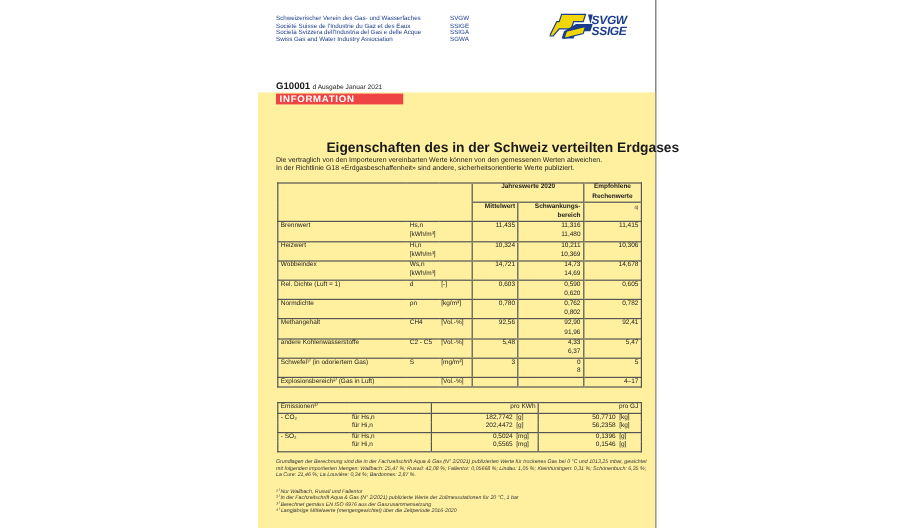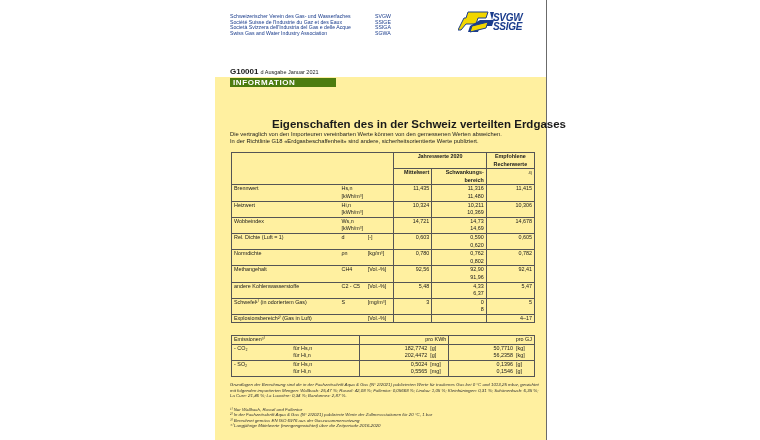--- a/index.html
+++ b/index.html
@@ -9,21 +9,21 @@
   .vline { position:absolute; left:546px; top:0; width:1px; height:440px; background:#6b6b6b; }
   .org { position:absolute; left:230px; top:14px; font-size:5.2px; line-height:5.6px; color:#1a3c8c; }
   .org .row { display:flex; }
   .org .name { width:145px; }
   .logo { position:absolute; left:458px; top:8px; width:80px; height:32px; }
   .logo-text { position:absolute; left:493px; top:13px; font-weight:bold; font-style:italic; color:#1a3c8c;
                font-size:10px; line-height:9px; letter-spacing:-0.3px; }
   .docid { position:absolute; left:230px; top:67px; font-size:8px; font-weight:bold; }
   .docid .small { font-size:5.5px; font-weight:normal; margin-left:2px; }
   .yellow { position:absolute; left:215px; top:77px; width:331px; height:363px; background:#fff0a0; }
-  .infobar { position:absolute; left:230px; top:78px; width:106px; height:9px; background:#4d7c0f;
+  .infobar { position:absolute; left:230px; top:78px; width:106px; height:9px; background:#ef4444;
              color:#fff; font-weight:bold; font-size:8px; line-height:9px; letter-spacing:0.6px; padding-left:3px; box-sizing:border-box;}
   .title { position:absolute; left:230px; top:118px; font-size:11.5px; font-weight:bold;padding-left:42px; }
   .subtitle { position:absolute; left:230px; top:131px; font-size:5.8px; line-height:7.4px; width:310px; }
   table { border-collapse:collapse; font-size:5.4px; }
   .main { position:absolute; left:231px; top:152px; width:304px; }
   .main td, .emi td { padding:0 2px; vertical-align:top; line-height:7.6px; }
   .bL { border-left:1px solid #555; } .bR { border-right:1px solid #555; }
   .bT { border-top:1px solid #555; } .bB { border-bottom:1px solid #555; }
   .r { text-align:right; } .c { text-align:center; } .b { font-weight:bold; }
   .emi { position:absolute; left:231px; top:335px; width:304px; }

